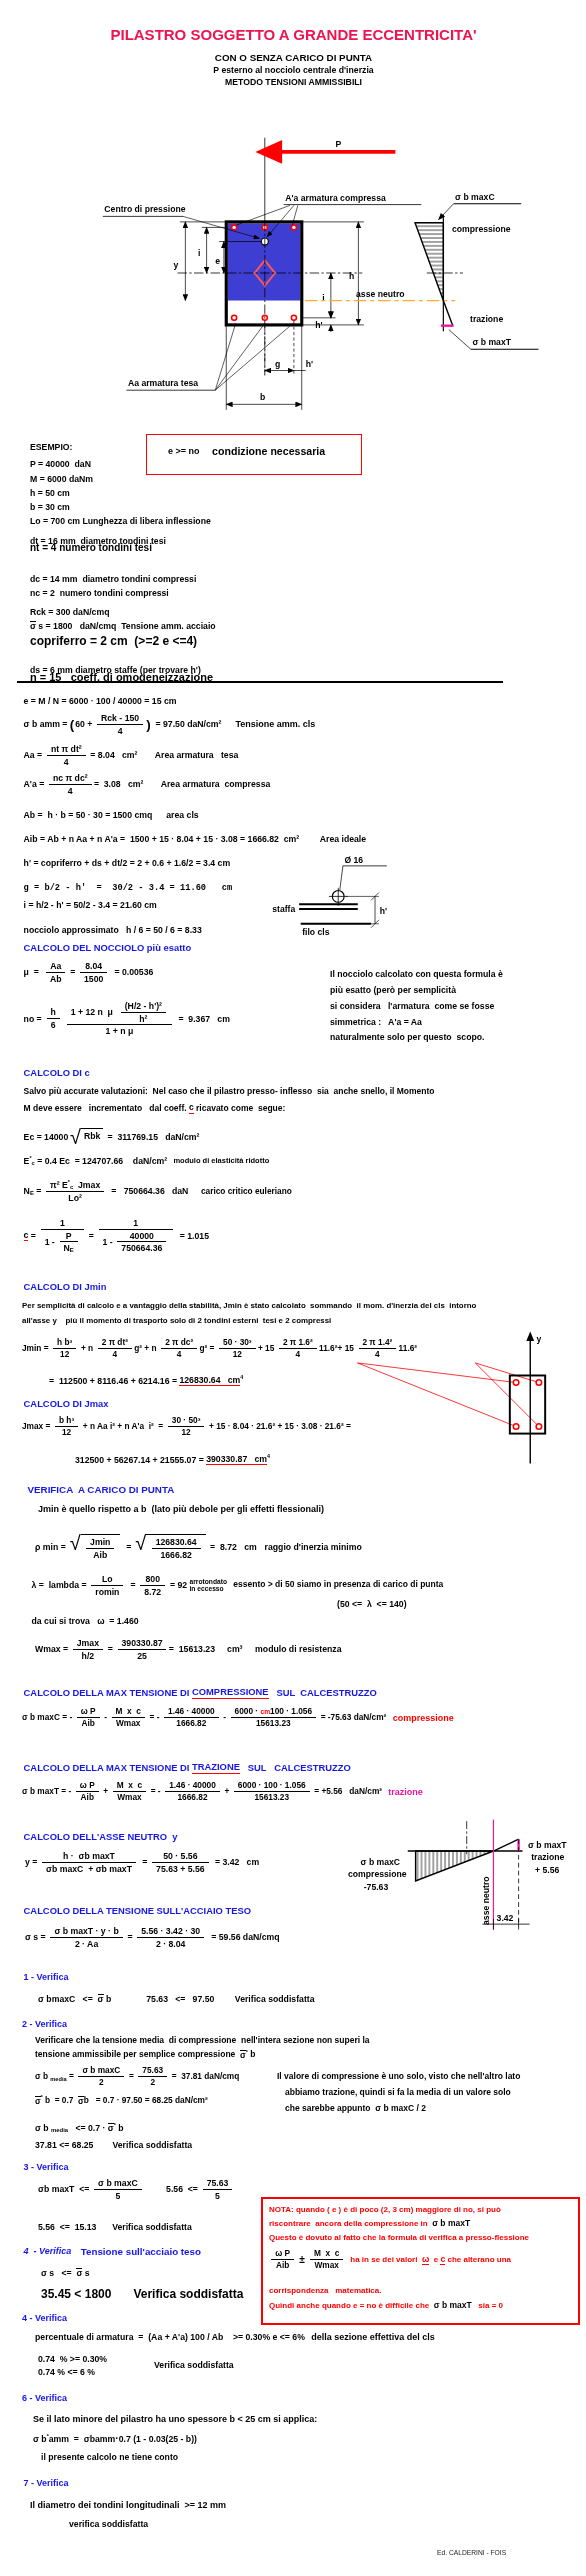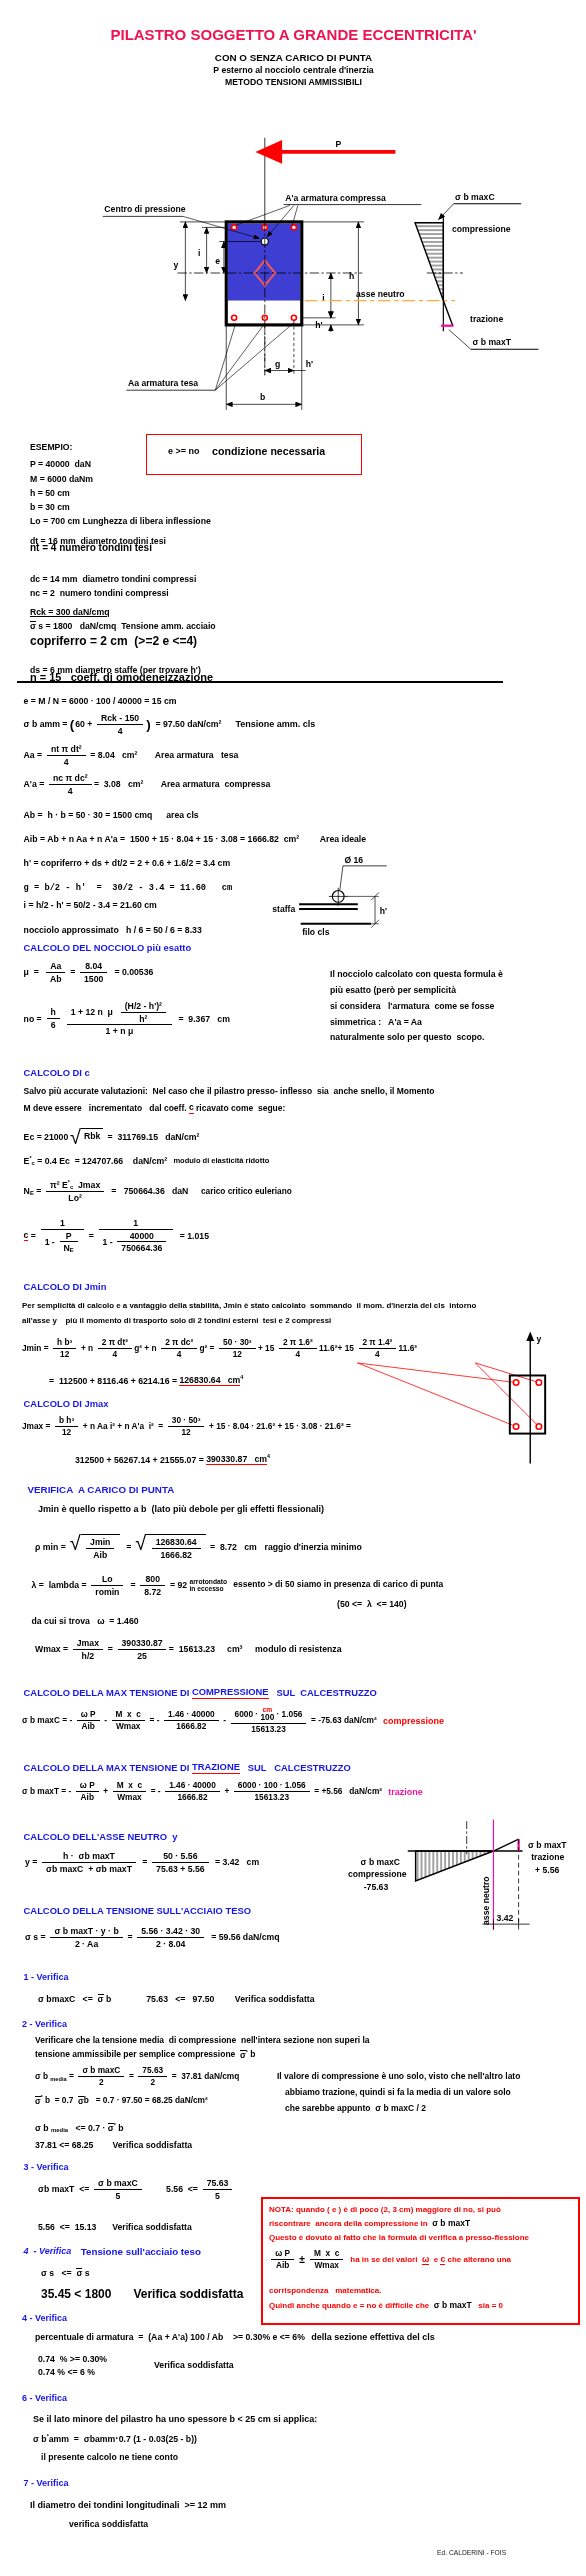--- a/index.html
+++ b/index.html
@@ -11,21 +11,21 @@
   .fn,.fd{display:flex;justify-content:center;align-items:center;padding:0 3.9px;line-height:1.15;}
   .fn{border-bottom:1.6px solid #000;padding-bottom:0.8px;}
   .fd{padding-top:0.8px;}
   .sqrt{display:inline-flex;align-items:flex-start;margin:0 1.6px;}
   .rad{font-size:2.3em;font-weight:normal;line-height:0.9;}
   .sqc{border-top:1.6px solid #000;padding:2.4px 3.1px 0;display:inline-flex;align-items:center;}
   .sup{font-size:0.62em;position:relative;top:-0.55em;}
   .sub{font-size:0.68em;position:relative;top:0.35em;}
   .ov{border-top:1.6px solid #000;line-height:1.05;}
   .stk{display:inline-flex;flex-direction:column;font-size:6.7px;line-height:1.15;text-align:left;}
-  .ab{display:inline-flex;flex-direction:column;align-items:center;}
+  .ab{display:inline-flex;flex-direction:row;align-items:center;}
   .abv{color:#ff0000;font-size:6.7px;line-height:0.9;}
   .box{position:absolute;background:transparent;}
   #cond-box{left:146px;top:434px;width:214px;height:39px;border:1.6px solid #ff0000;}
   #nota-box{left:261px;top:2197px;width:315px;height:124px;border:2px solid #ff0000;}
   #hr1{position:absolute;left:17.3px;top:681px;width:486px;height:2.4px;background:#000;}
   svg{position:absolute;overflow:visible;}
   svg text{font-family:"Liberation Sans",sans-serif;font-weight:bold;font-size:11px;fill:#000;}
 </style>
 </head>
 <body>
@@ -204,21 +204,21 @@
       <div class="blk" style="top: 442px; left: 30px; font-size: 8.7px;"><span>ESEMPIO:</span></div>
       <div class="blk" style="top: 459px; left: 30px; font-size: 8.7px;"><span>P = 40000  daN</span></div>
       <div class="blk" style="top: 474px; left: 30px; font-size: 8.7px;"><span>M = 6000 daNm</span></div>
       <div class="blk" style="top: 488px; left: 30px; font-size: 8.7px;"><span>h = 50 cm</span></div>
       <div class="blk" style="top: 502px; left: 30px; font-size: 8.7px;"><span>b = 30 cm</span></div>
       <div class="blk" style="top: 516px; left: 30px; font-size: 8.7px;"><span>Lo = 700 cm Lunghezza di libera inflessione</span></div>
       <div class="blk" style="top: 536px; left: 30px; font-size: 8.7px;"><span>dt = 16 mm  diametro tondini tesi</span></div>
       <div class="blk" style="top: 542px; left: 30px; font-size: 10px; text-align: center;"><span>nt = 4 numero tondini tesi</span></div>
       <div class="blk" style="top: 574px; left: 30px; font-size: 8.7px;"><span>dc = 14 mm  diametro tondini compressi</span></div>
       <div class="blk" style="top: 588px; left: 30px; font-size: 8.7px;"><span>nc = 2  numero tondini compressi</span></div>
-      <div class="blk" style="top: 607px; left: 30px; font-size: 8.7px; text-decoration: underline;"><span>Rck = 300 daN/cmq</span></div>
+      <div class="blk" style="top: 607px; left: 30px; font-size: 8.7px;"><span>Rck = 300 daN/cmq</span></div>
       <div class="blk" style="top: 621px; left: 30px; font-size: 8.7px;"><span class="ov">σ</span><span> s = 1800   daN/cmq  Tensione amm. acciaio</span></div>
       <div class="blk" style="top: 635px; left: 30px; font-size: 12px; justify-content: center;"><span>copriferro = 2 cm  (&gt;=2 e &lt;=4)</span></div>
       <div class="blk" style="top: 671px; left: 30px; font-size: 11px;"><span>n = 15   coeff. di omogeneizzazione</span></div>
       <div class="blk" style="top: 665px; left: 30px; font-size: 8.7px;"><span>ds = 6 mm diametro staffe (per trovare h')</span></div>
       <div class="blk" style="top: 445px; left: 168px; font-size: 8.7px;"><span style="font-size: 9px;">e &gt;= no</span><span style="display: inline-block; width: 12.6px;"></span><span style="font-size: 10.6px;">condizione necessaria</span></div>
       <div class="blk" style="top: 696px; left: 23.6px; font-size: 8.7px;"><span>e = M / N = 6000 · 100 / 40000 = 15 cm</span></div>
       <div class="blk" style="top: 713px; left: 23.6px; font-size: 8.7px;"><span>σ b amm = </span><span style="font-size: 13.4px;">(</span><span style="display: inline-block; width: 0.8px;"></span><span>60 + </span><span class="frac"><span class="fn"><span>Rck - 150</span></span><span class="fd"><span>4</span></span></span><span style="display: inline-block; width: 0.8px;"></span><span style="font-size: 13.4px;">)</span><span>  = 97.50 daN/cm²</span><span style="display: inline-block; width: 14px;"></span><span style="font-size: 9px;">Tensione amm. cls</span></div>
       <div class="blk" style="top: 744px; left: 23.6px; font-size: 8.7px;"><span>Aa = </span><span class="frac"><span class="fn"><span>nt π dt²</span></span><span class="fd"><span>4</span></span></span><span> = 8.04   cm²</span><span style="display: inline-block; width: 17.3px;"></span><span>Area armatura   tesa</span></div>
       <div class="blk" style="top: 773px; left: 23.6px; font-size: 8.7px;"><span>A'a = </span><span class="frac"><span class="fn"><span>nc π dc²</span></span><span class="fd"><span>4</span></span></span><span>=  3.08   cm²</span><span style="display: inline-block; width: 17.3px;"></span><span>Area armatura  compressa</span></div>
       <div class="blk" style="top: 810px; left: 23.6px; font-size: 8.7px;"><span>Ab =  h · b = 50 · 30 = 1500 cmq</span><span style="display: inline-block; width: 14px;"></span><span>area cls</span></div>
@@ -231,21 +231,21 @@
       <div class="blk" style="top: 961px; left: 23.6px; font-size: 8.7px;"><span>μ  =  </span><span class="frac"><span class="fn"><span>Aa</span></span><span class="fd"><span>Ab</span></span></span><span> = </span><span class="frac"><span class="fn"><span>8.04</span></span><span class="fd"><span>1500</span></span></span><span>  = 0.00536</span></div>
       <div class="blk" style="top: 1001px; left: 23.6px; font-size: 8.7px;"><span>no = </span><span class="frac"><span class="fn"><span>h</span></span><span class="fd"><span>6</span></span></span><span style="display: inline-block; width: 2.4px;"></span><span class="frac"><span class="fn"><span>1 + 12 n  μ </span><span style="display: inline-block; width: 3.1px;"></span><span class="frac"><span class="fn"><span>(H/2 - h')²</span></span><span class="fd"><span>h²</span></span></span></span><span class="fd"><span>1 + n μ</span></span></span><span style="display: inline-block; width: 3.9px;"></span><span>=  9.367   cm</span></div>
       <div class="blk" style="top: 969px; left: 330px; font-size: 8.7px;"><span>Il nocciolo calcolato con questa formula è</span></div>
       <div class="blk" style="top: 985px; left: 330px; font-size: 8.7px;"><span>più esatto (però per semplicità</span></div>
       <div class="blk" style="top: 1001px; left: 330px; font-size: 8.7px;"><span>si considera   l'armatura  come se fosse</span></div>
       <div class="blk" style="top: 1017px; left: 330px; font-size: 8.7px;"><span>simmetrica :   A'a = Aa</span></div>
       <div class="blk" style="top: 1032px; left: 330px; font-size: 8.7px;"><span>naturalmente solo per questo  scopo.</span></div>
       <div class="blk" style="top: 1068px; left: 23.6px; font-size: 9.4px;"><span style="color: rgb(22, 22, 232);">CALCOLO DI c</span></div>
       <div class="blk" style="top: 1087px; left: 23.6px; font-size: 8.5px;"><span>Salvo più accurate valutazioni:  Nel caso che il pilastro presso- inflesso  sia  anche snello, il Momento</span></div>
       <div class="blk" style="top: 1103px; left: 23.6px; font-size: 8.5px;"><span>M deve essere   incrementato   dal coeff. </span><span style="border-bottom: 1.6px solid rgb(255, 0, 0);">c</span><span> ricavato come  segue:</span></div>
-      <div class="blk" style="top: 1128px; left: 23.6px; font-size: 8.7px;"><span>Ec = 21000</span><span class="sqrt"><span class="rad">√</span><span class="sqc"><span>Rbk</span></span></span><span> =  311769.15   daN/cm²</span></div>
+      <div class="blk" style="top: 1128px; left: 23.6px; font-size: 8.7px;"><span>Ec = 14000</span><span class="sqrt"><span class="rad">√</span><span class="sqc"><span>Rbk</span></span></span><span> =  311769.15   daN/cm²</span></div>
       <div class="blk" style="top: 1156px; left: 23.6px; font-size: 8.7px;"><span>E</span><span class="sup">*</span><span class="sub">c</span><span> = 0.4 Ec  = 124707.66    daN/cm²</span><span style="display: inline-block; width: 6.3px;"></span><span style="font-size: 7.5px;">modulo di elasticità ridotto</span></div>
       <div class="blk" style="top: 1180px; left: 23.6px; font-size: 8.7px;"><span>N</span><span class="sub">E</span><span> = </span><span class="frac"><span class="fn"><span>π² E</span><span class="sup">*</span><span class="sub">c</span><span>  Jmax</span></span><span class="fd"><span>Lo²</span></span></span><span>  =   750664.36   daN</span><span style="display: inline-block; width: 12.6px;"></span><span style="font-size: 8.3px;">carico critico euleriano</span></div>
       <div class="blk" style="top: 1218px; left: 23.6px; font-size: 8.7px;"><span style="border-bottom: 1.6px solid rgb(255, 0, 0);">c</span><span> = </span><span class="frac"><span class="fn"><span>1</span></span><span class="fd"><span>1 - </span><span class="frac"><span class="fn"><span>P</span></span><span class="fd"><span>N</span><span class="sub">E</span></span></span></span></span><span> = </span><span class="frac"><span class="fn"><span>1</span></span><span class="fd"><span>1 - </span><span class="frac"><span class="fn"><span>40000</span></span><span class="fd"><span>750664.36</span></span></span></span></span><span>  = 1.015</span></div>
       <div class="blk" style="top: 1282px; left: 23.6px; font-size: 9.4px;"><span style="color: rgb(22, 22, 232);">CALCOLO DI Jmin</span></div>
       <div class="blk" style="top: 1301px; left: 22px; font-size: 7.9px;"><span>Per semplicità di calcolo e a vantaggio della stabilità, Jmin è stato calcolato  sommando  il mom. d'inerzia del cls  intorno</span></div>
       <div class="blk" style="top: 1316px; left: 22px; font-size: 7.9px;"><span>all'asse y    più il momento di trasporto solo di 2 tondini esterni  tesi e 2 compressi</span></div>
       <div class="blk" style="top: 1338px; left: 22px; font-size: 8.3px;"><span>Jmin = </span><span class="frac"><span class="fn"><span>h b³</span></span><span class="fd"><span>12</span></span></span><span> + n </span><span class="frac"><span class="fn"><span>2 π dt²</span></span><span class="fd"><span>4</span></span></span><span>g² + n </span><span class="frac"><span class="fn"><span>2 π dc²</span></span><span class="fd"><span>4</span></span></span><span>g² = </span><span class="frac"><span class="fn"><span>50 · 30³</span></span><span class="fd"><span>12</span></span></span><span>+ 15 </span><span class="frac"><span class="fn"><span>2 π 1.6²</span></span><span class="fd"><span>4</span></span></span><span>11.6²+ 15 </span><span class="frac"><span class="fn"><span>2 π 1.4²</span></span><span class="fd"><span>4</span></span></span><span>11.6²</span></div>
       <div class="blk" style="top: 1375px; left: 49px; font-size: 8.7px;"><span>=  112500 + 8116.46 + 6214.16 = </span><span style="border-bottom: 1.6px solid rgb(255, 0, 0);">126830.64   cm</span><span class="sup">4</span></div>
       <div class="blk" style="top: 1399px; left: 23.6px; font-size: 9.4px;"><span style="color: rgb(22, 22, 232);">CALCOLO DI Jmax</span></div>
       <div class="blk" style="top: 1416px; left: 22px; font-size: 8.3px;"><span>Jmax = </span><span class="frac"><span class="fn"><span>b h³</span></span><span class="fd"><span>12</span></span></span><span> + n Aa i² + n A'a  i²  = </span><span class="frac"><span class="fn"><span>30 · 50³</span></span><span class="fd"><span>12</span></span></span><span> + 15 · 8.04 · 21.6² + 15 · 3.08 · 21.6² =</span></div>

